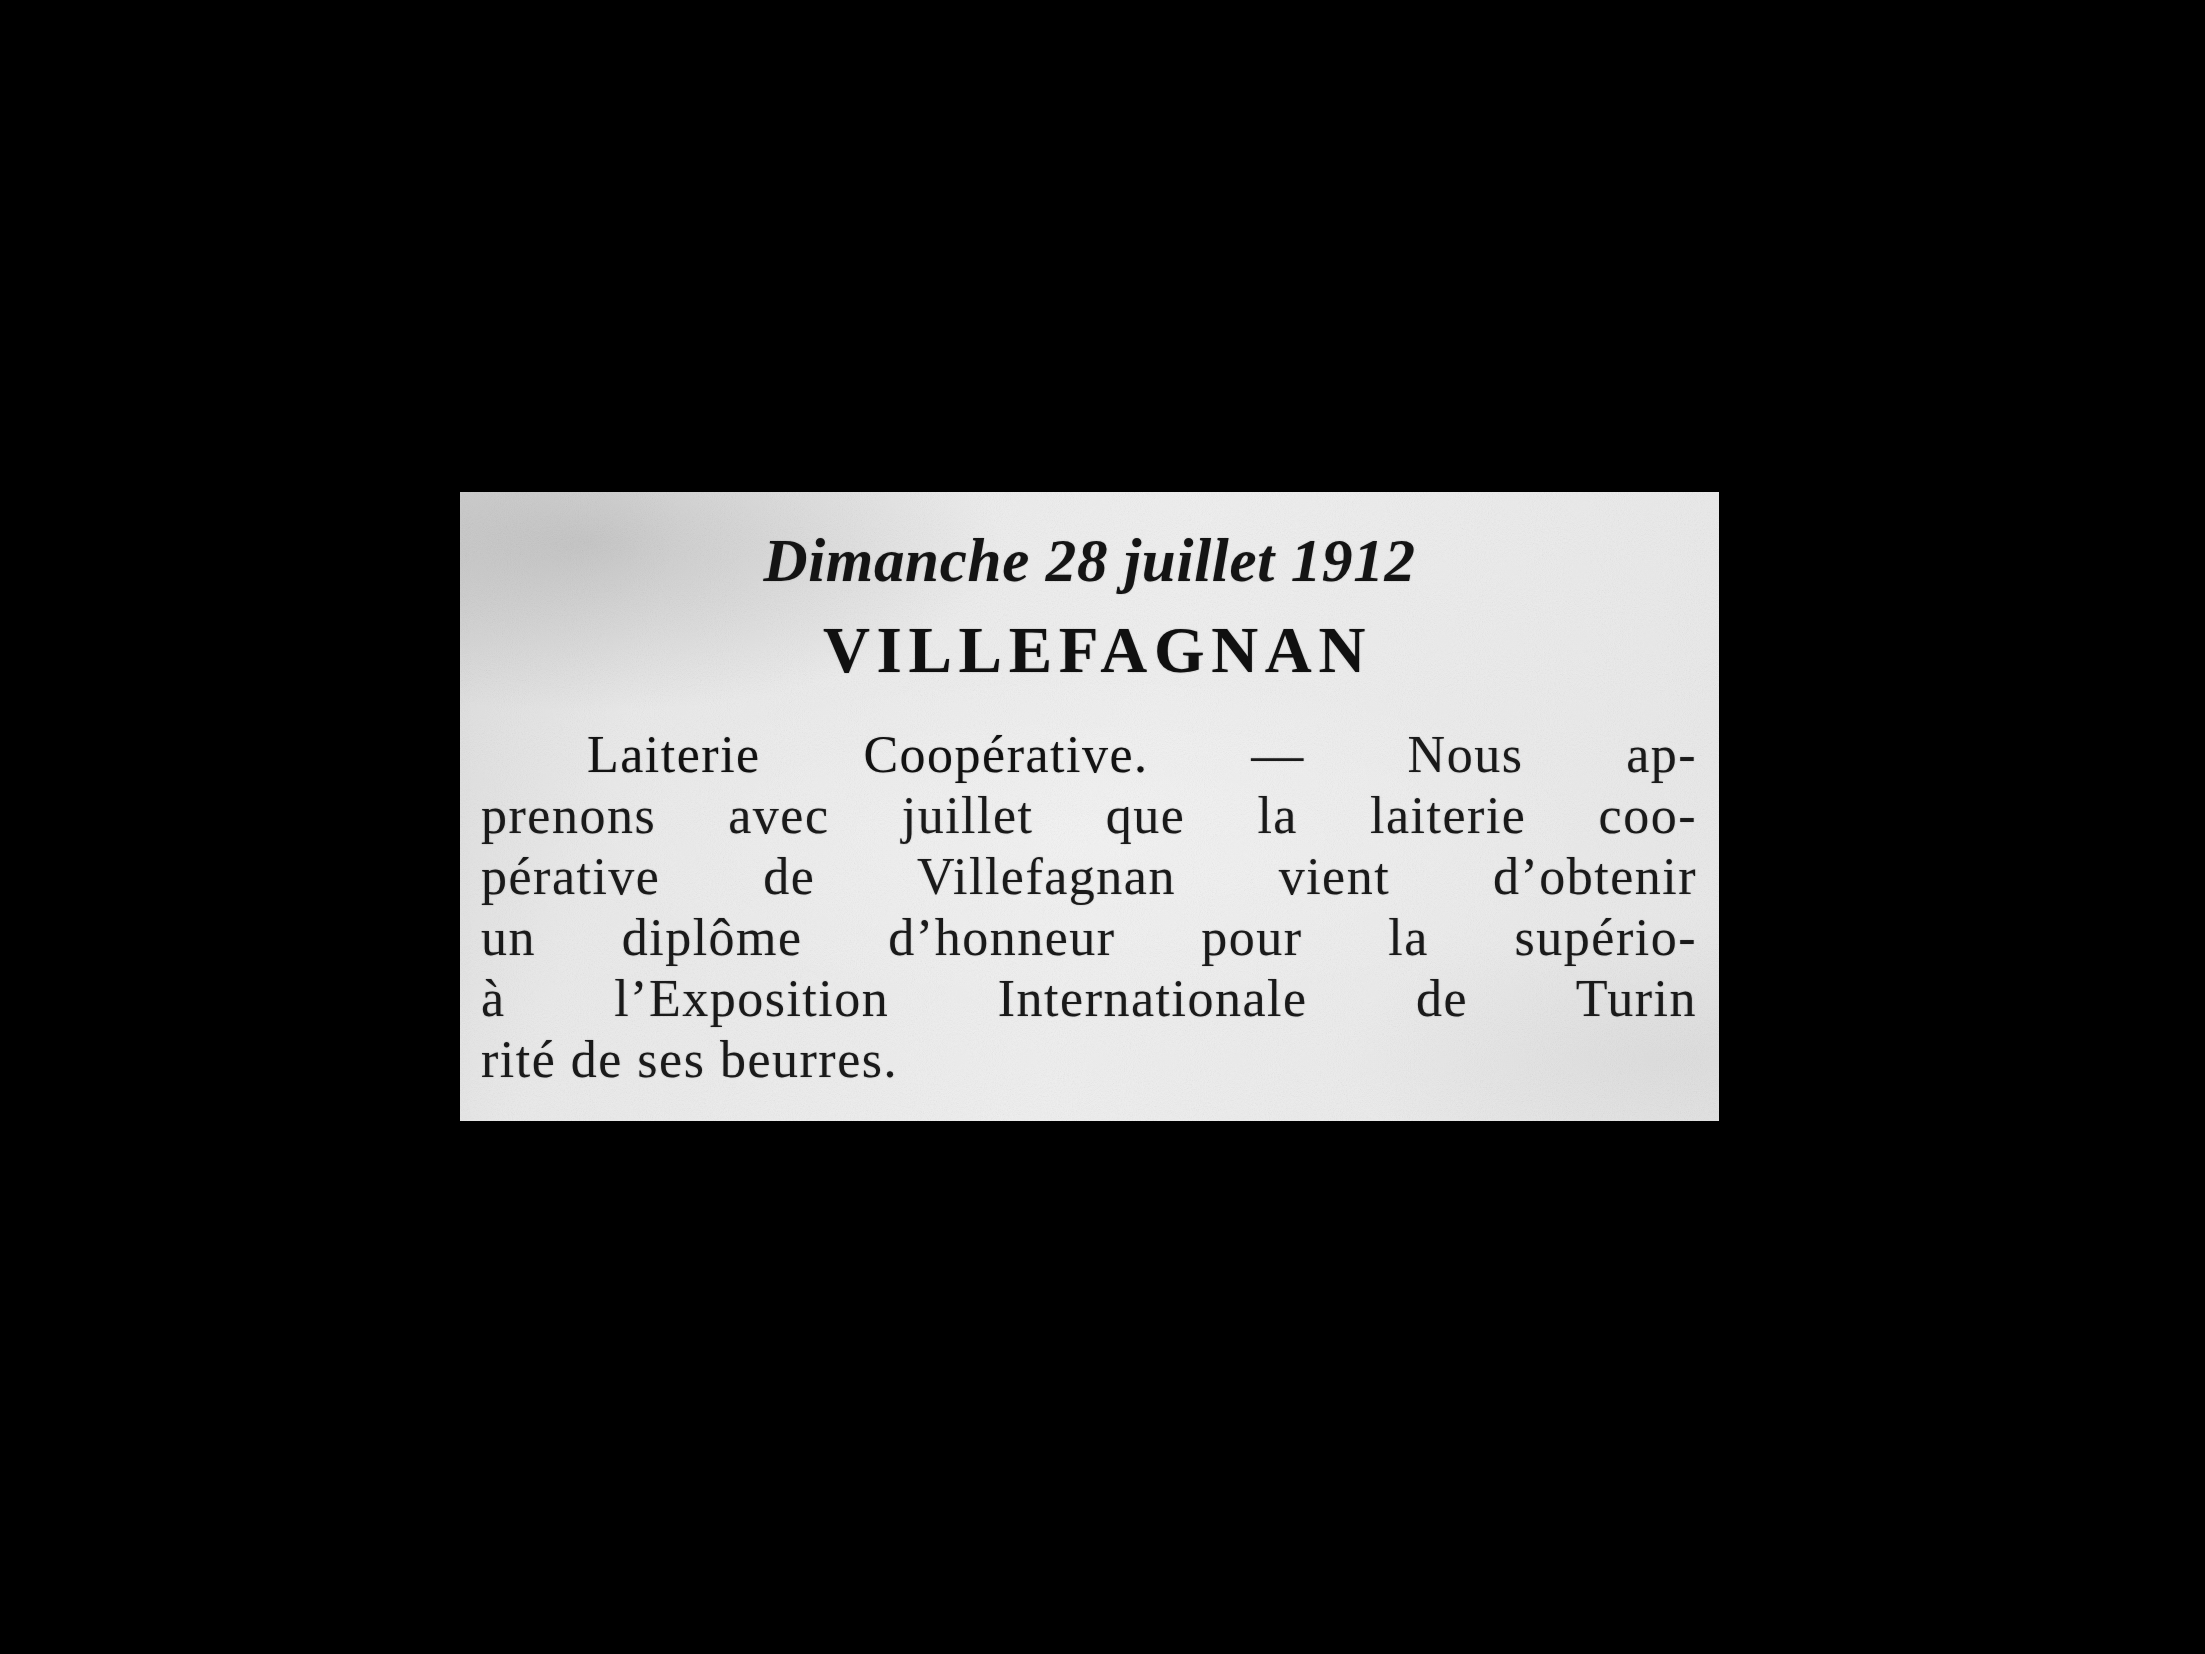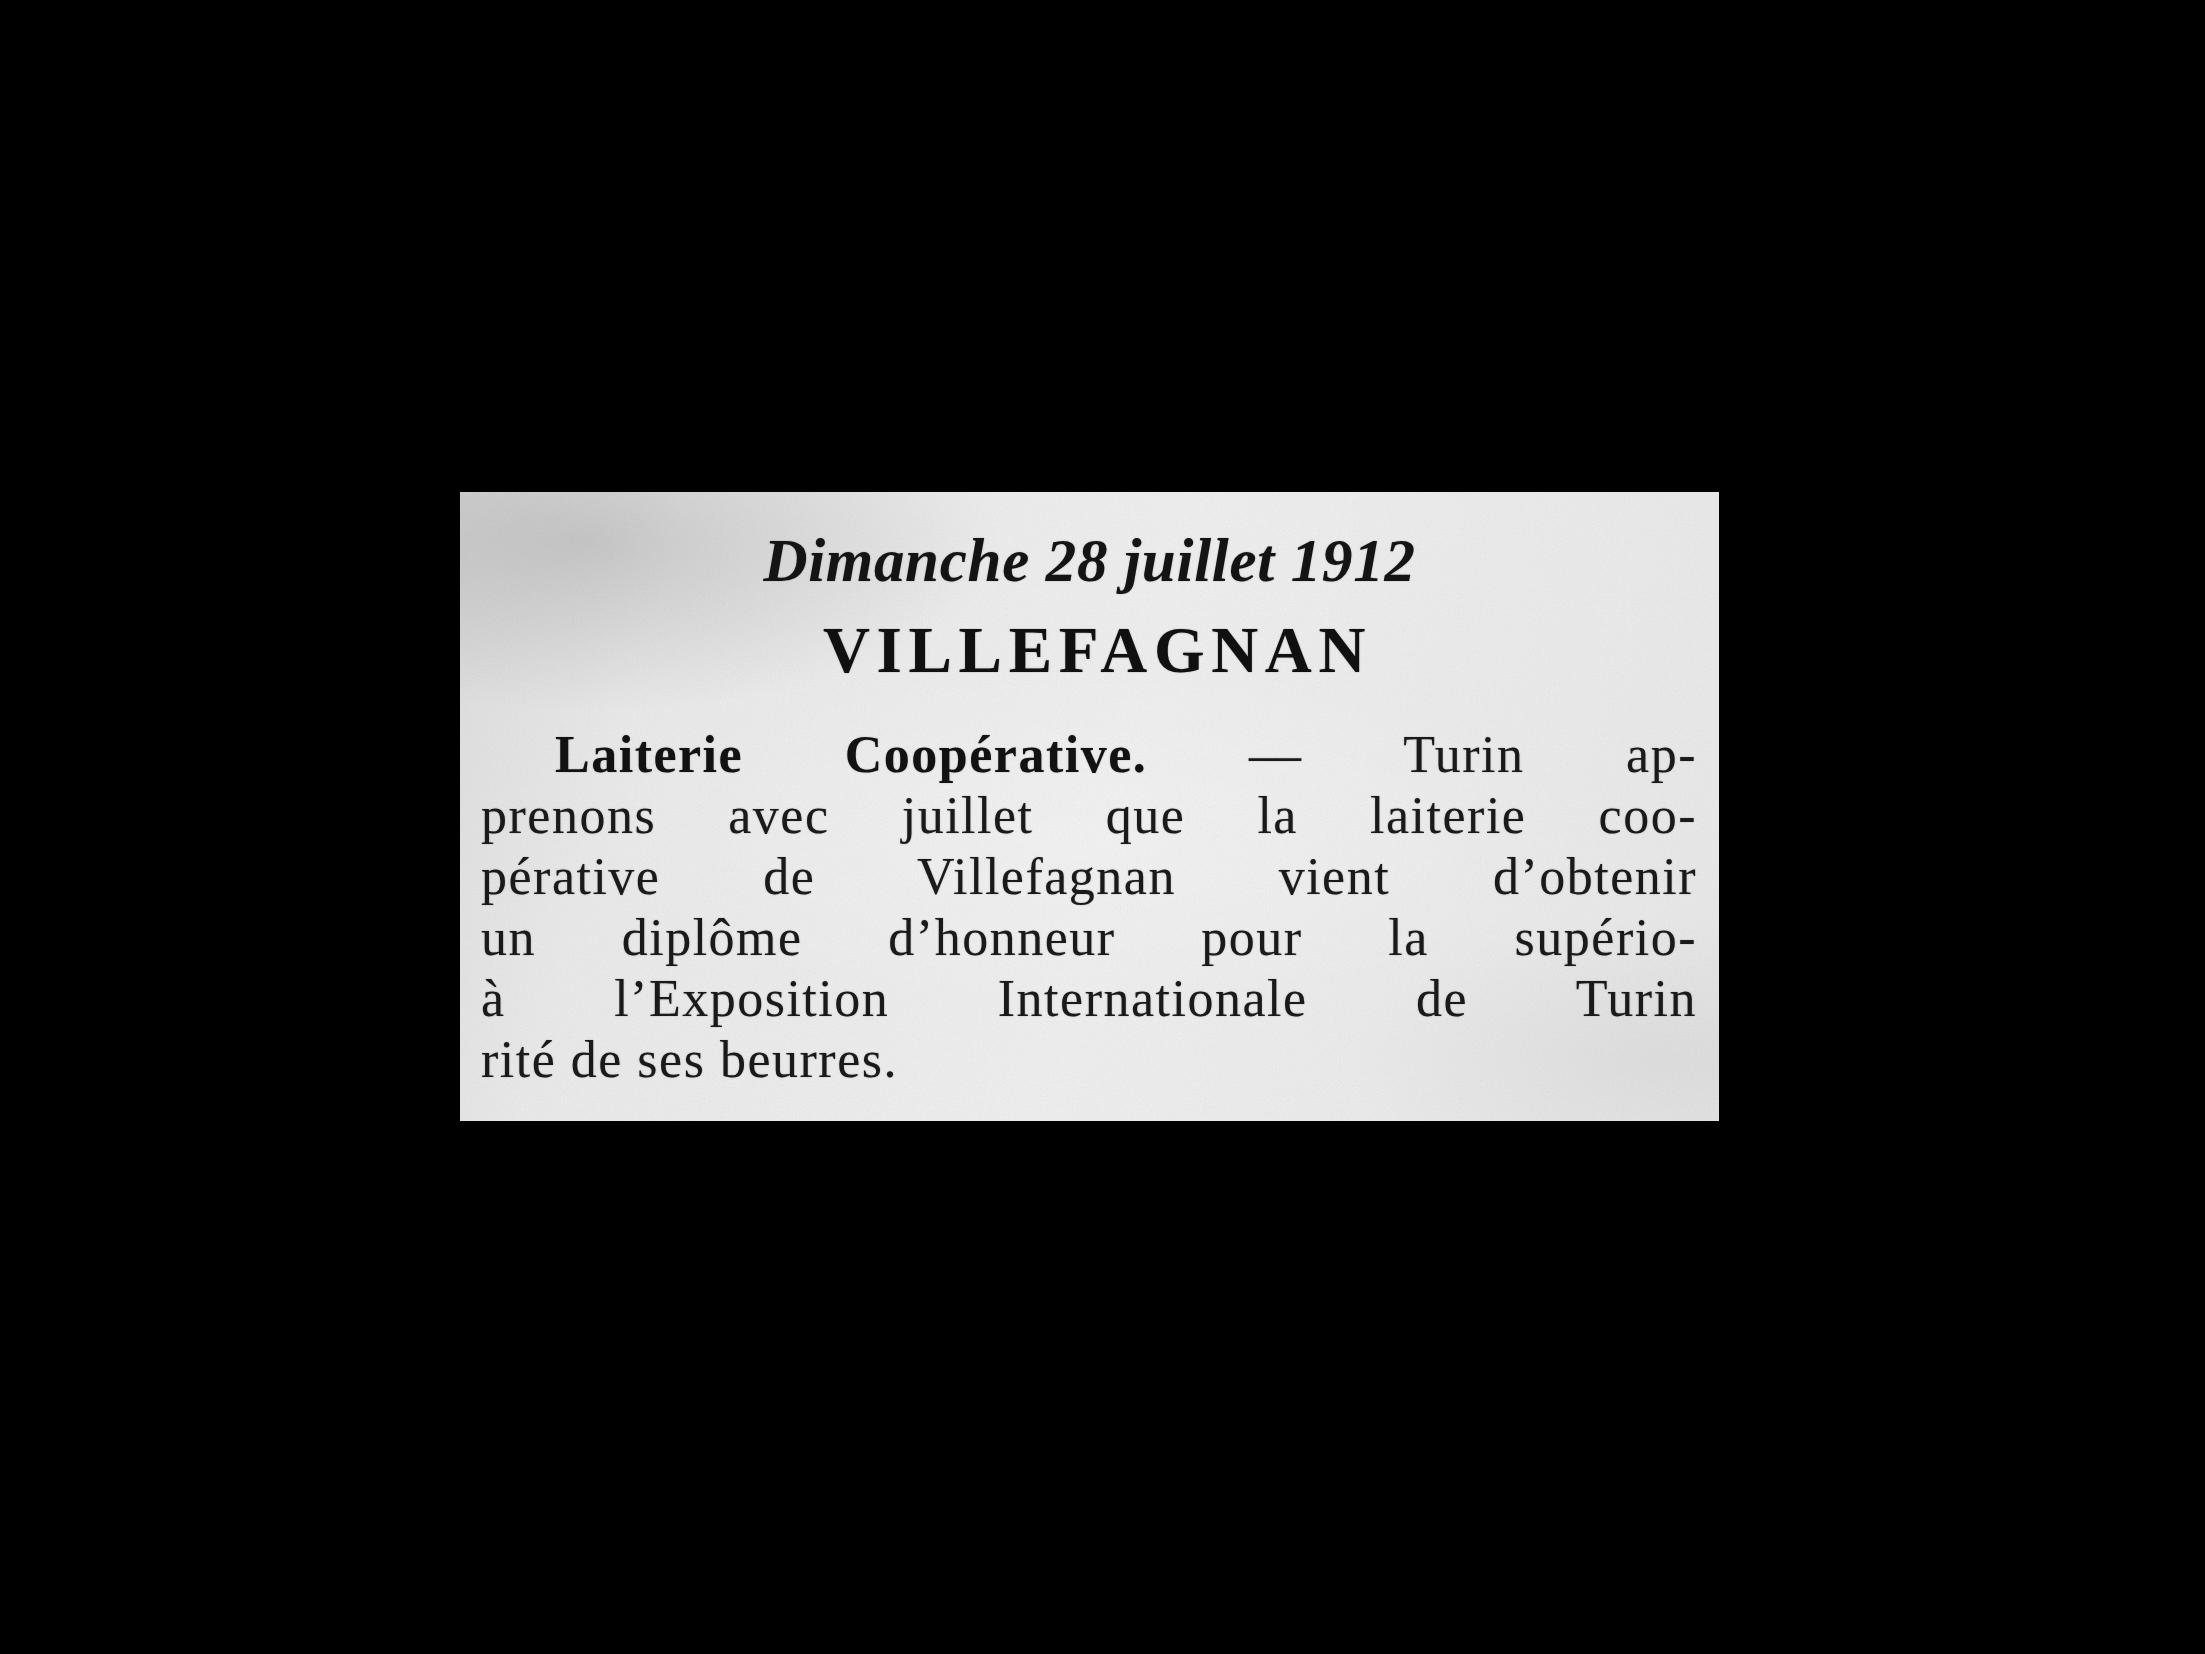--- a/index.html
+++ b/index.html
@@ -68,21 +68,21 @@
     color: #1a1a1a;
     text-shadow: 0 0 1.5px rgba(30,30,30,0.35);
   }
   .article .line {
     text-align: justify;
     text-align-last: justify;
     white-space: nowrap;
   }
   .article .line.first { text-indent: 74px; }
   .article .line.last  { text-align: center; text-align-last: left; }
-  .article .lead { font-weight: 700; color: #121212; }
+  .article .lead { font-weight: 400; color: #121212; margin-left: 32px; }
 </style>
 </head>
 <body>
 
 <div class="stage">
   <div class="clipping">
 
     <svg class="grain" xmlns="http://www.w3.org/2000/svg" width="1259" height="629" viewBox="0 0 1703 851">
       <filter id="paperNoise" x="0" y="0" width="100%" height="100%">
         <feTurbulence type="fractalNoise" baseFrequency="0.75" numOctaves="3" seed="11" stitchTiles="stitch"></feTurbulence>
@@ -94,21 +94,21 @@
       <rect width="1703" height="851" filter="url(#paperNoise)"></rect>
     </svg>
 
     <div class="textlayer">
 
       <div class="date-line">Dimanche 28 juillet 1912</div>
 
       <div class="heading">VILLEFAGNAN</div>
 
       <div class="article">
-        <div class="line first"><span class="lead">Laiterie Coopérative.</span> <span>— Turin ap-</span></div>
+        <div class="line first"><span class="lead">Laiterie Coopérative.</span> <span>— Nous ap-</span></div>
         <div class="line">prenons avec juillet que la laiterie coo-</div>
         <div class="line">pérative de Villefagnan vient d’obtenir</div>
         <div class="line">un diplôme d’honneur pour la supério-</div>
         <div class="line">à l’Exposition Internationale de Turin</div>
         <div class="line last">rité de ses beurres.</div>
       </div>
 
     </div>
   </div>
 </div>

